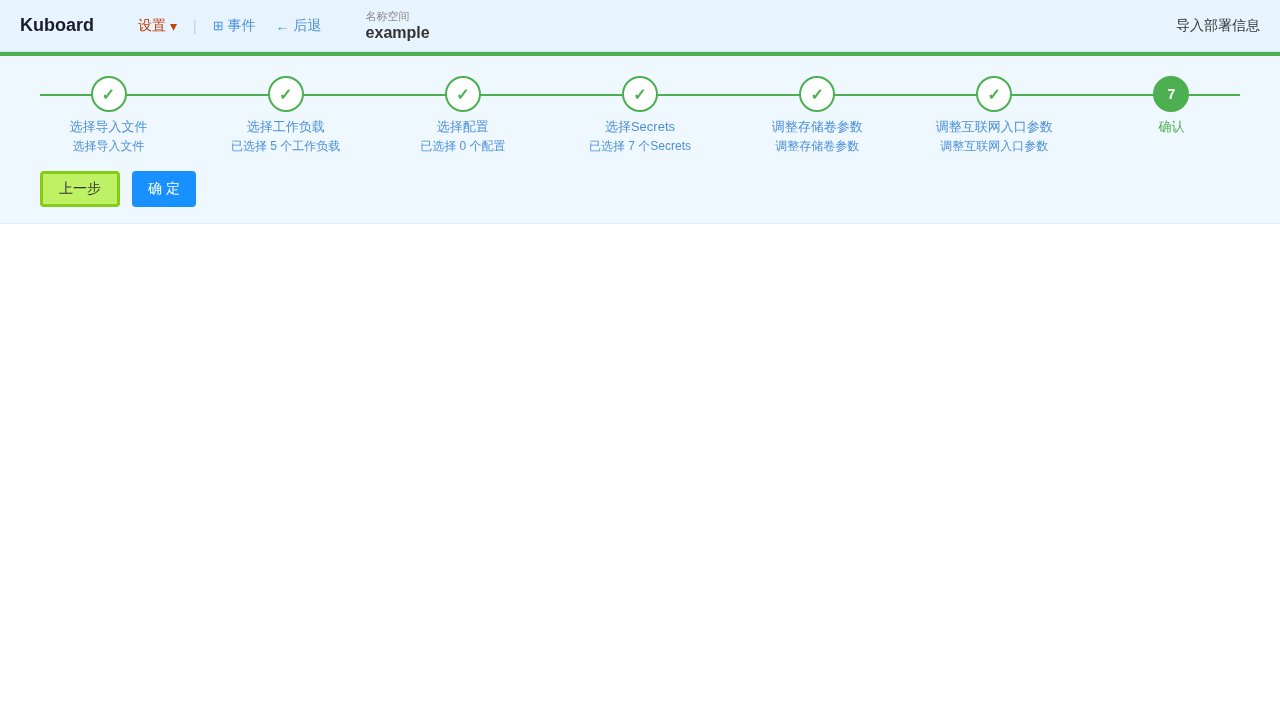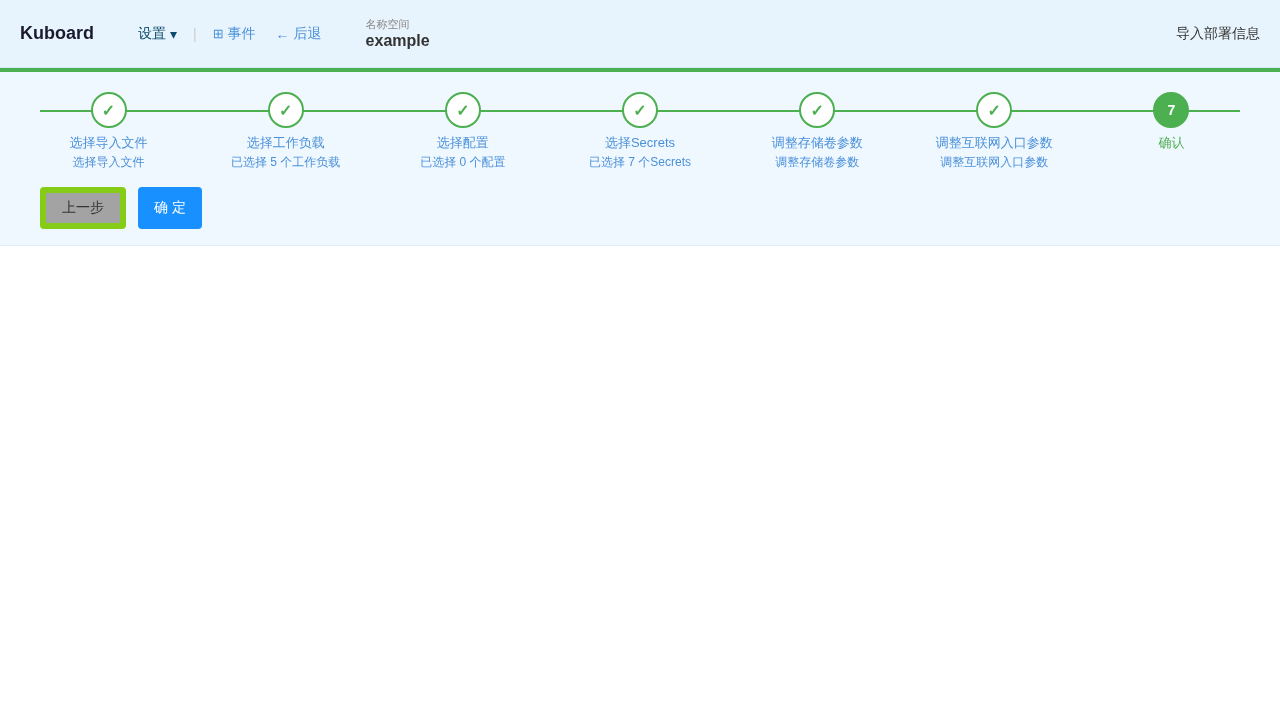--- a/index.html
+++ b/index.html
@@ -9,40 +9,40 @@
       color: #333;
       font-size: 14px;
     }
 
     
     .header {
       background: #e8f4fd;
       display: flex;
       align-items: center;
       padding: 0 20px;
-      height: 68px;
+      height: 52px;
       border-bottom: 1px solid #d0e8f8;
     }
     .logo {
       font-size: 18px;
       font-weight: bold;
       color: #1a1a2e;
       margin-right: 30px;
       min-width: 80px;
     }
     .header-nav {
       display: flex;
       align-items: center;
       gap: 4px;
     }
     .settings-btn {
       display: flex;
       align-items: center;
       gap: 4px;
-      color: #0c4a6e;
+      color: #c2410c;
       cursor: pointer;
       padding: 4px 8px;
       border-radius: 4px;
     }
     .nav-divider {
       color: #ccc;
       margin: 0 4px;
     }
     .events-btn {
       display: flex;
@@ -157,22 +157,22 @@
 
     
     .buttons-row {
       display: flex;
       gap: 12px;
       padding: 16px 20px;
       background: #f0f8ff;
     }
     .btn-prev {
       padding: 6px 16px;
-      border: 6px solid #84cc16;
-      background: #a3a3a3;
+      border: 3px solid #84cc16;
+      background: #bef264;
       border-radius: 4px;
       cursor: pointer;
       font-size: 14px;
       color: #333;
     }
     .btn-confirm {
       padding: 6px 16px;
       border: none;
       background: #1890ff;
       border-radius: 4px;

